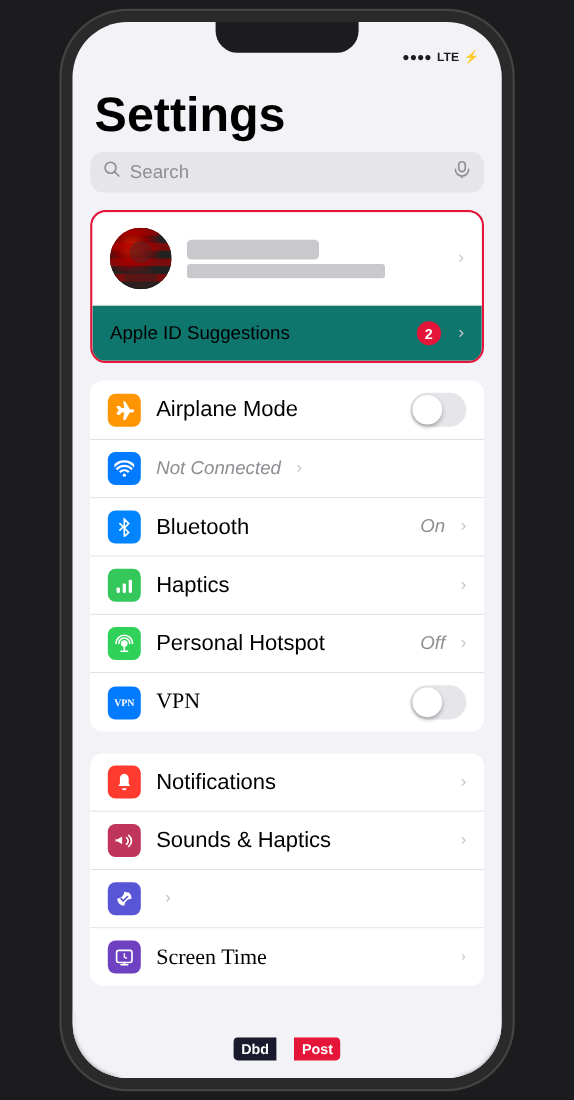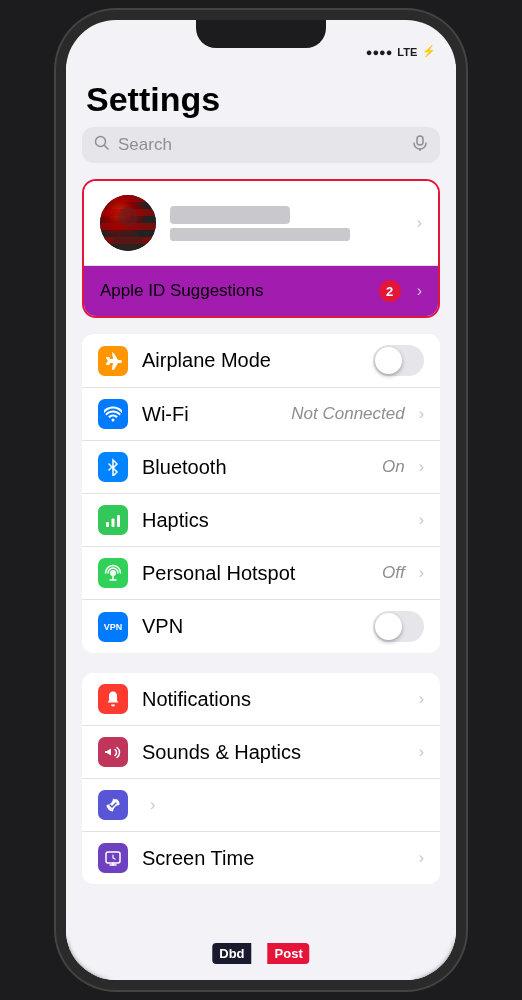--- a/index.html
+++ b/index.html
@@ -79,21 +79,21 @@
       top: 44px;
       left: 0;
       right: 0;
       bottom: 0;
       background: #f2f2f7;
       overflow: hidden;
       padding: 0;
     }
 
     .settings-title {
-      font-size: 34px;
+      font-size: 44px;
       font-weight: 700;
       color: #000;
       padding: 16px 20px 8px;
     }
 
     
     .search-bar {
       margin: 0 16px 16px;
       background: #e5e5ea;
       border-radius: 12px;
@@ -191,21 +191,21 @@
       color: #c7c7cc;
       font-size: 16px;
       margin-left: 8px;
     }
 
     
     .suggestions-row {
       display: flex;
       align-items: center;
       padding: 14px 16px;
-      background: #a21caf;
+      background: #0f766e;
       cursor: pointer;
     }
 
     .suggestions-label {
       flex: 1;
       font-size: 17px;
       color: #000;
     }
 
     .badge {
@@ -234,20 +234,21 @@
       display: flex;
       align-items: center;
       padding: 11px 16px;
       border-bottom: 0.5px solid #e0e0e5;
       cursor: pointer;
       background: #fff;
     }
 
     .settings-row:last-child {
       border-bottom: none;
+      font-family: Liberation Serif, serif;
     }
 
     .row-icon {
       width: 30px;
       height: 30px;
       border-radius: 7px;
       display: flex;
       align-items: center;
       justify-content: center;
       margin-right: 14px;
@@ -451,21 +452,20 @@
 
       <div class="settings-row">
         <div class="row-icon icon-blue">
           <svg width="18" height="18" viewBox="0 0 18 18" fill="white">
             <path d="M9 13.5a1.5 1.5 0 100 3 1.5 1.5 0 000-3z"></path>
             <path d="M9 9.5C7.1 9.5 5.4 10.3 4.2 11.6l1.5 1.5C6.6 12.1 7.7 11.5 9 11.5s2.4.6 3.3 1.6l1.5-1.5C12.6 10.3 10.9 9.5 9 9.5z"></path>
             <path d="M9 5.5C5.9 5.5 3.1 6.9 1.2 9.1l1.5 1.4C4.3 8.6 6.5 7.5 9 7.5s4.7 1.1 6.3 2.9l1.5-1.4C14.9 6.9 12.1 5.5 9 5.5z"></path>
             <path d="M9 1.5C4.7 1.5 0.9 3.4-1.3 6.5l1.5 1.4C2.3 5.4 5.5 3.5 9 3.5s6.7 1.9 8.8 4.4l1.5-1.4C17.1 3.4 13.3 1.5 9 1.5z"></path>
           </svg>
         </div>
-        <span class="row-label">Wi-Fi</span>
         <span class="row-value">Not Connected</span>
         <span class="chevron">›</span>
       </div>
 
       <div class="settings-row">
         <div class="row-icon icon-blue-mid">
           <svg width="18" height="18" viewBox="0 0 18 18" fill="white">
             <path d="M9 2l4 4-4 4v-8zM9 10l4 4-4 4v-8zM5 6l4 4M5 12l4-4" stroke="white" stroke-width="1.5" fill="none" stroke-linecap="round"></path>
           </svg>
         </div>

